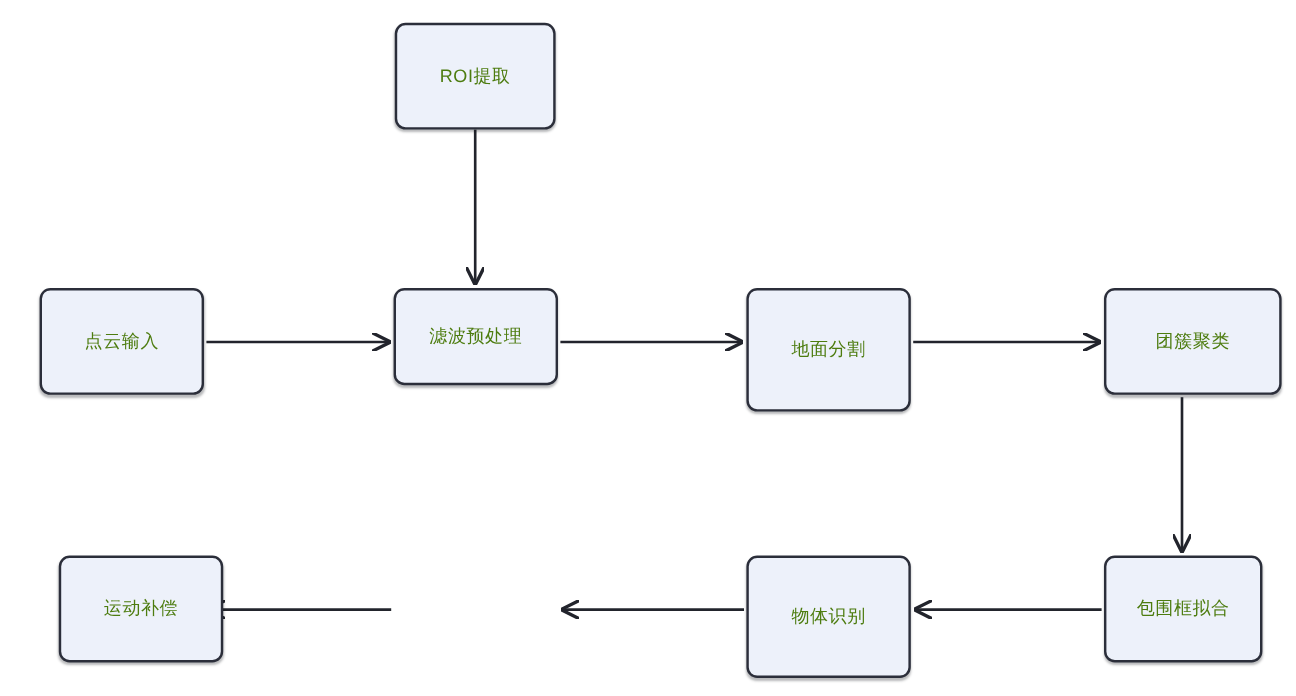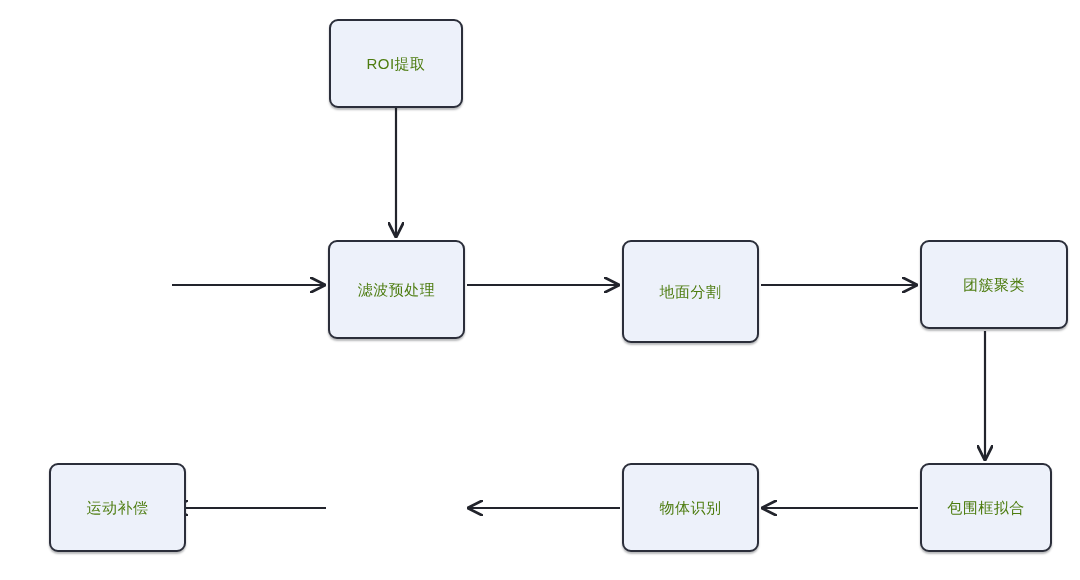--- a/index.html
+++ b/index.html
@@ -67,38 +67,41 @@
       <line x1="918" y1="508" x2="763" y2="508" marker-end="url(#arrow-head)"></line>
       <line x1="620" y1="508" x2="469" y2="508" marker-end="url(#arrow-head)"></line>
       <line x1="326" y1="508" x2="174" y2="508" marker-end="url(#arrow-head)"></line>
     </g>
   </svg>
 
   <div class="node" style="left:329px;top:19px;width:134px;height:89px;">
     <span class="node-label">ROI提取</span>
   </div>
 
+  <div class="node" style="left:33px;top:240px;width:137px;height:89px;">
+    <span class="node-label">点云输入</span>
+  </div>
 
-  <div class="node" style="left:328px;top:240px;width:137px;height:99px;">
+  <div class="node" style="left:328px;top:240px;width:137px;height:81px;">
     <span class="node-label">滤波预处理</span>
   </div>
 
   <div class="node" style="left:622px;top:240px;width:137px;height:103px;">
     <span class="node-label">地面分割</span>
   </div>
 
   <div class="node" style="left:920px;top:240px;width:148px;height:89px;">
     <span class="node-label">团簇聚类</span>
   </div>
 
   <div class="node" style="left:920px;top:463px;width:132px;height:89px;">
     <span class="node-label">包围框拟合</span>
   </div>
 
-  <div class="node" style="left:622px;top:463px;width:137px;height:89px;">
+  <div class="node" style="left:622px;top:463px;width:137px;height:102px;">
     <span class="node-label">物体识别</span>
   </div>
 
 
   <div class="node" style="left:33px;top:463px;width:137px;height:89px;margin-left:16px;">
     <span class="node-label">运动补偿</span>
   </div>
 
 </div>
 

